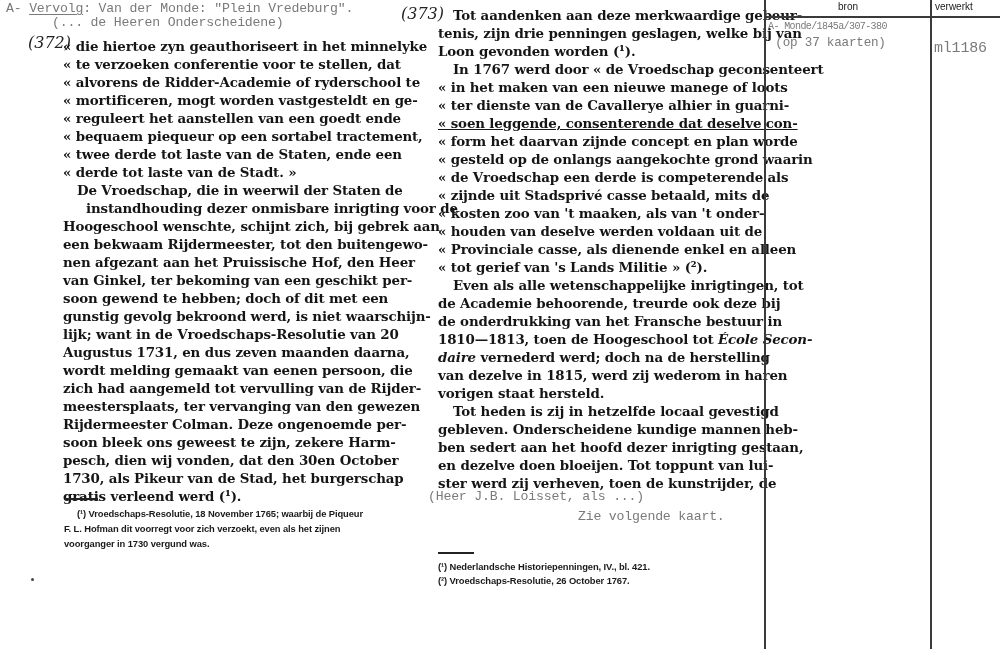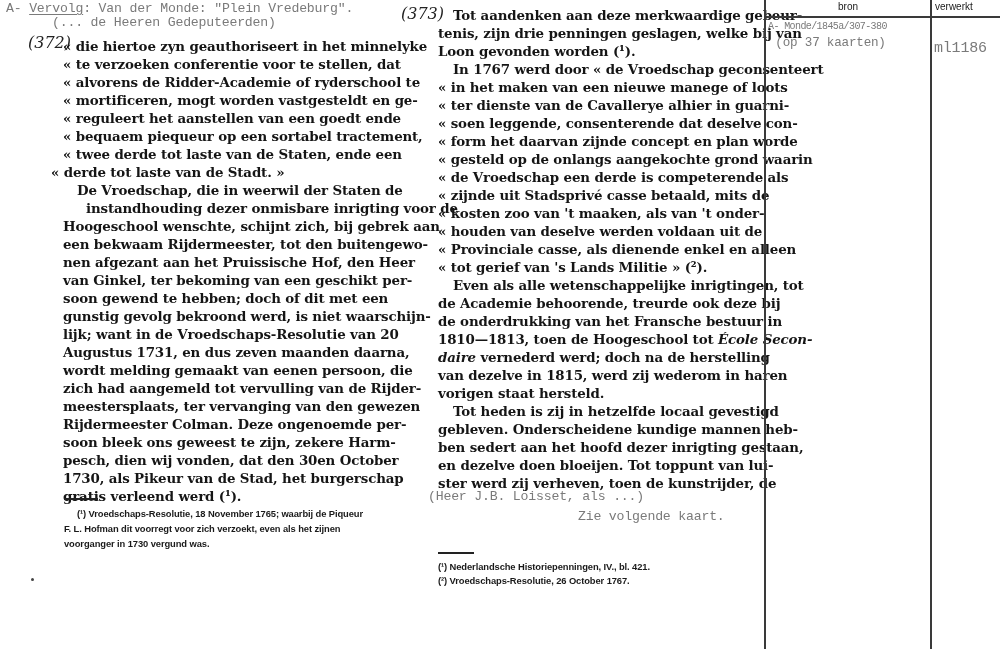--- a/index.html
+++ b/index.html
@@ -16,33 +16,33 @@
   .hline { position: absolute; height: 1.5px; background: #3a3a3a; }
   .hdr { font-family: "Liberation Sans", "DejaVu Sans", sans-serif; font-size: 10px; color: #1a1a1a; position: absolute; text-align: center; }
   .dot { position: absolute; width: 3px; height: 3px; background: #444; border-radius: 50%; }
 </style>
 </head>
 <body>
 
 <div class="abs tw" style="left:6px; top:1px;">
   <span>A- </span><span class="u">Vervolg</span><span>: Van der Monde: "Plein Vredeburg".</span>
 </div>
-<div class="abs tw" style="left:52px; top:15px;">(... de Heeren Gedeputeerden)</div>
+<div class="abs tw" style="left:52px; top:15px;">(... de Heeren Onderscheidene)</div>
 
 <div class="abs margin-num" style="left:28px; top:33px;">(372)</div>
 
 <div>
   <div class="abs serif" style="left:63px; top:38px;">« die hiertoe zyn geauthoriseert in het minnelyke</div>
   <div class="abs serif" style="left:63px; top:56px;">« te verzoeken conferentie voor te stellen, dat</div>
   <div class="abs serif" style="left:63px; top:74px;">« alvorens de Ridder-Academie of ryderschool te</div>
   <div class="abs serif" style="left:63px; top:92px;">« mortificeren, mogt worden vastgesteldt en ge-</div>
   <div class="abs serif" style="left:63px; top:110px;">« reguleert het aanstellen van een goedt ende</div>
   <div class="abs serif" style="left:63px; top:128px;">« bequaem piequeur op een sortabel tractement,</div>
   <div class="abs serif" style="left:63px; top:146px;">« twee derde tot laste van de Staten, ende een</div>
-  <div class="abs serif" style="left:51px; top:164px;">« derde tot laste van de Stadt. »</div>
+  <div class="abs serif" style="left:63px; top:164px;">« derde tot laste van de Stadt. »</div>
   <div class="abs serif" style="left:77px; top:182px;">De Vroedschap, die in weerwil der Staten de</div>
   <div class="abs serif" style="left:63px; top:200px;margin-left:23px;">instandhouding dezer onmisbare inrigting voor de</div>
   <div class="abs serif" style="left:63px; top:218px;">Hoogeschool wenschte, schijnt zich, bij gebrek aan</div>
   <div class="abs serif" style="left:63px; top:236px;">een bekwaam Rijdermeester, tot den buitengewo-</div>
   <div class="abs serif" style="left:63px; top:254px;">nen afgezant aan het Pruissische Hof, den Heer</div>
   <div class="abs serif" style="left:63px; top:272px;">van Ginkel, ter bekoming van een geschikt per-</div>
   <div class="abs serif" style="left:63px; top:290px;">soon gewend te hebben; doch of dit met een</div>
   <div class="abs serif" style="left:63px; top:308px;">gunstig gevolg bekroond werd, is niet waarschijn-</div>
   <div class="abs serif" style="left:63px; top:326px;">lijk; want in de Vroedschaps-Resolutie van 20</div>
   <div class="abs serif" style="left:63px; top:344px;">Augustus 1731, en dus zeven maanden daarna,</div>
@@ -64,21 +64,21 @@
 
 <div class="abs margin-num" style="left:401px; top:4px;">(373)</div>
 
 <div>
   <div class="abs serif" style="left:453px; top:7px;">Tot aandenken aan deze merkwaardige gebeur-</div>
   <div class="abs serif" style="left:438px; top:25px;">tenis, zijn drie penningen geslagen, welke bij van</div>
   <div class="abs serif" style="left:438px; top:43px;">Loon gevonden worden (¹).</div>
   <div class="abs serif" style="left:453px; top:61px;">In 1767 werd door « de Vroedschap geconsenteert</div>
   <div class="abs serif" style="left:438px; top:79px;">« in het maken van een nieuwe manege of loots</div>
   <div class="abs serif" style="left:438px; top:97px;">« ter dienste van de Cavallerye alhier in guarni-</div>
-  <div class="abs serif" style="left:438px; top:115px;">« soen leggende, consenterende dat deselve con-</div>
+  <div class="abs serif" style="left:438px; top:115px;text-decoration:underline;">« soen leggende, consenterende dat deselve con-</div>
   <div class="abs serif" style="left:438px; top:133px;">« form het daarvan zijnde concept en plan worde</div>
   <div class="abs serif" style="left:438px; top:151px;">« gesteld op de onlangs aangekochte grond waarin</div>
   <div class="abs serif" style="left:438px; top:169px;">« de Vroedschap een derde is competerende als</div>
   <div class="abs serif" style="left:438px; top:187px;">« zijnde uit Stadsprivé casse betaald, mits de</div>
   <div class="abs serif" style="left:438px; top:205px;">« kosten zoo van 't maaken, als van 't onder-</div>
   <div class="abs serif" style="left:438px; top:223px;">« houden van deselve werden voldaan uit de</div>
   <div class="abs serif" style="left:438px; top:241px;">« Provinciale casse, als dienende enkel en alleen</div>
   <div class="abs serif" style="left:438px; top:259px;">« tot gerief van 's Lands Militie » (²).</div>
   <div class="abs serif" style="left:453px; top:277px;">Even als alle wetenschappelijke inrigtingen, tot</div>
   <div class="abs serif" style="left:438px; top:295px;">de Academie behoorende, treurde ook deze bij</div>

